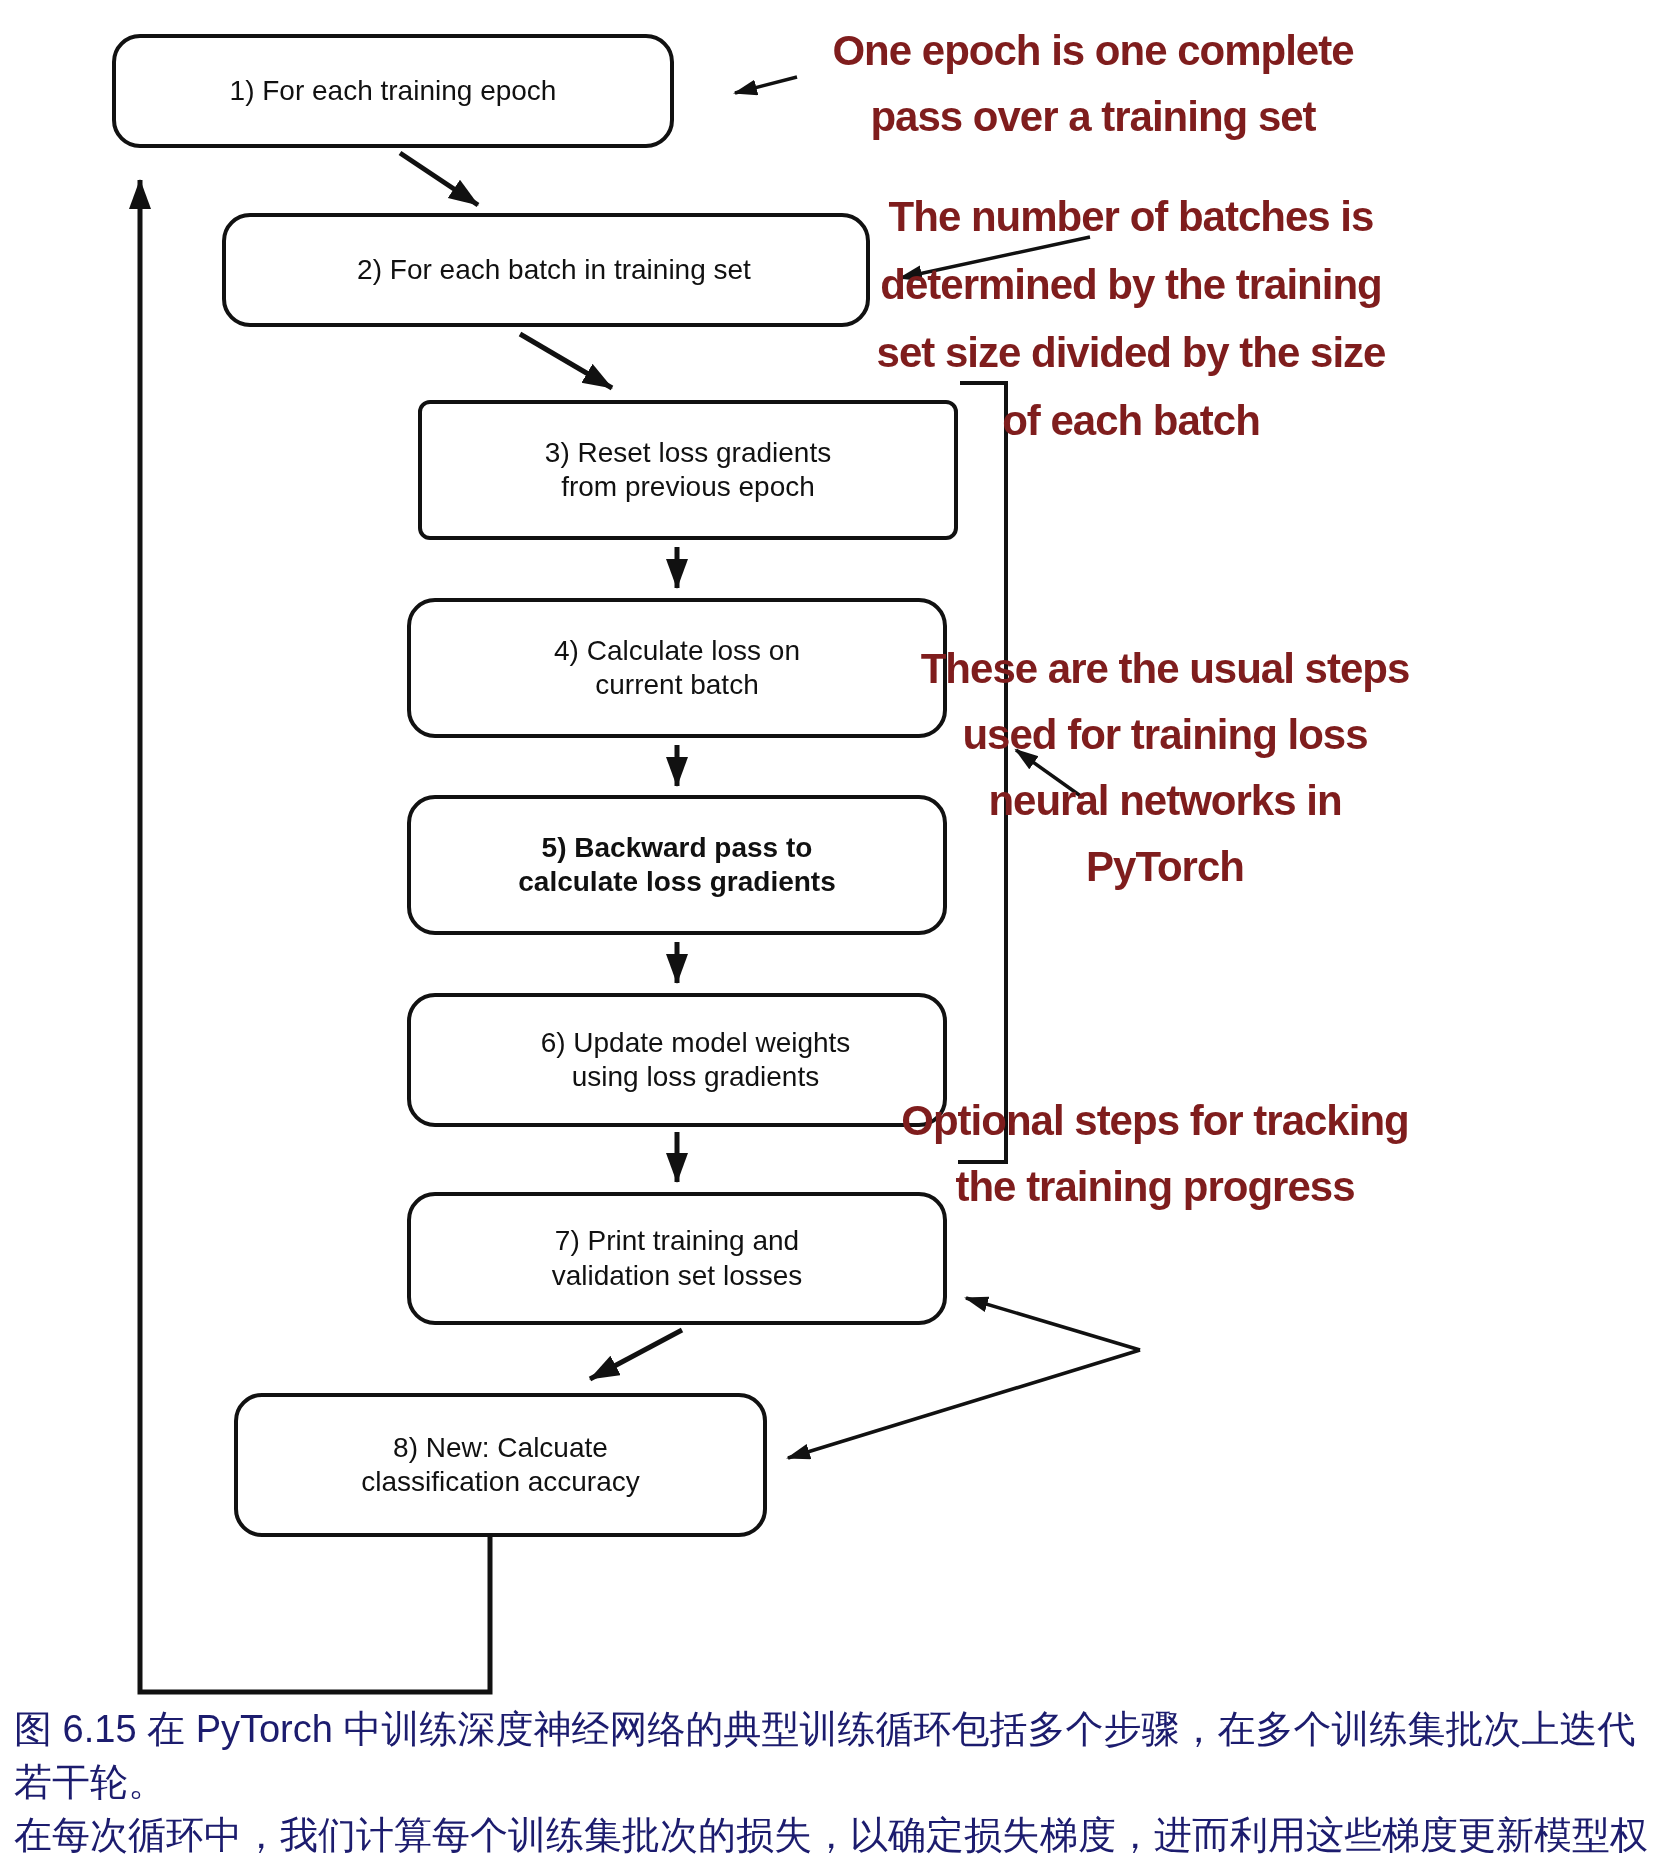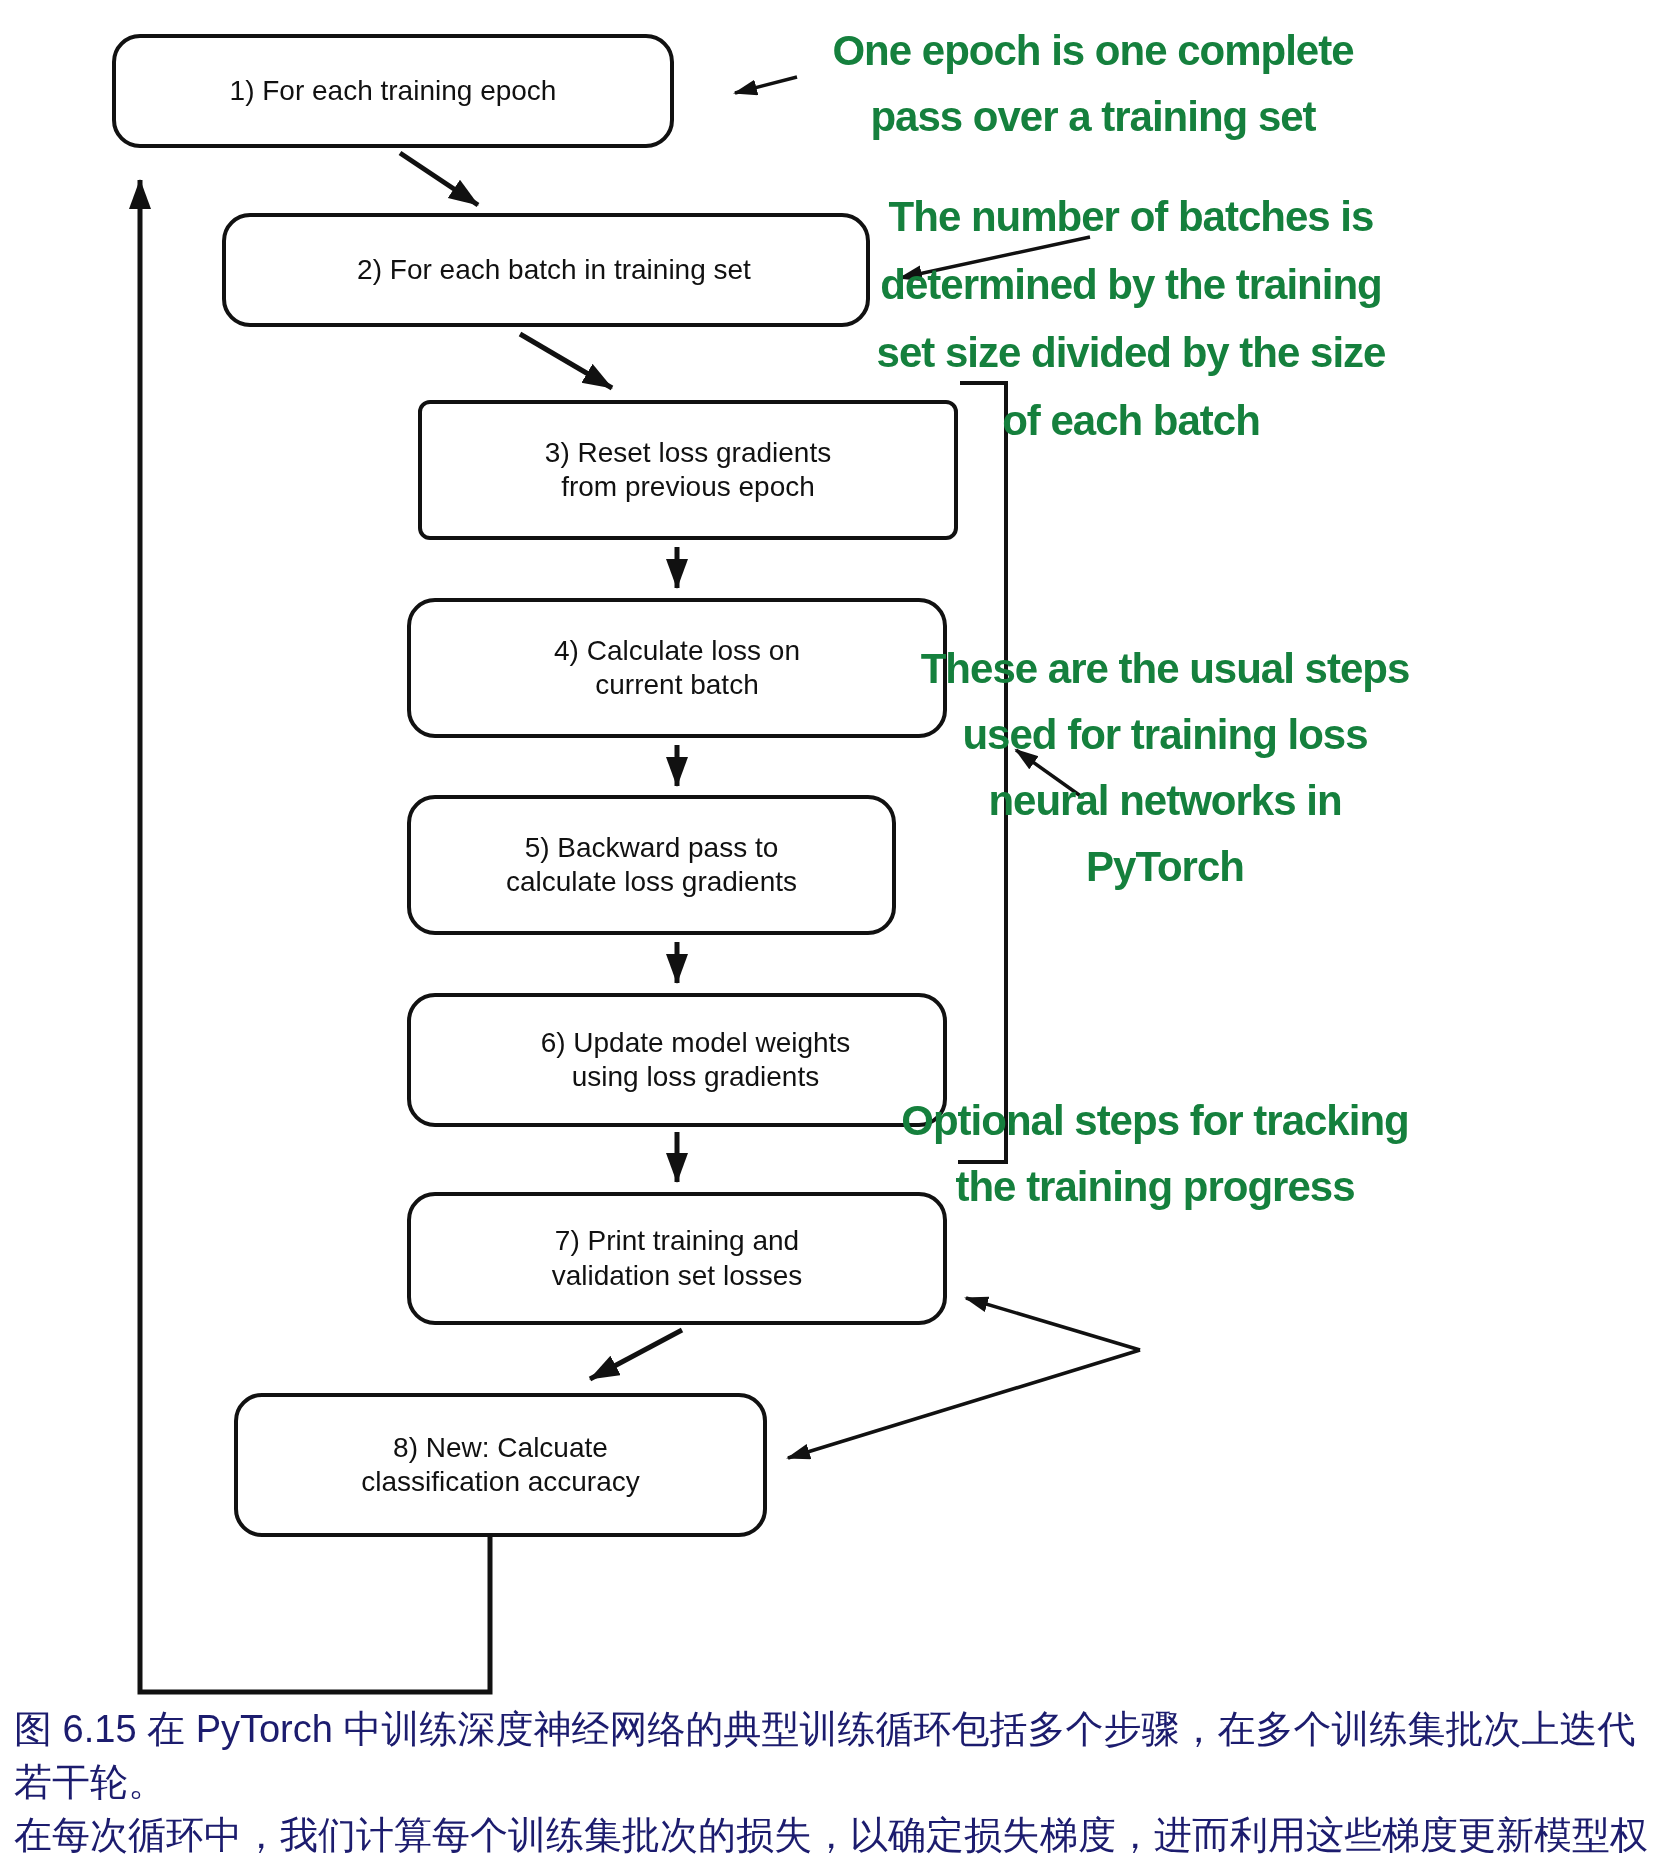--- a/index.html
+++ b/index.html
@@ -38,21 +38,21 @@
     white-space: pre-line;
   }
   .annotation {
     position: absolute;
     z-index: 2;
     text-align: center;
     font-weight: 700;
     font-size: 42px;
     line-height: 66px;
     letter-spacing: -1px;
-    color: #15803d;
+    color: #7f1d1d;
     white-space: pre-line;
   }
   .caption {
     position: absolute;
     z-index: 2;
     left: 14px;
     top: 1703px;
     width: 1640px;
     font-size: 38px;
     line-height: 53px;
@@ -97,21 +97,21 @@
   <div class="step-box" style="left:112px; top:34px; width:562px; height:114px;">1) For each training epoch</div>
 
   <div class="step-box" style="left:222px; top:213px; width:648px; height:114px;padding-left:16px;">2) For each batch in training set</div>
 
   <div class="step-box" style="left:418px; top:400px; width:540px; height:140px;border-radius:12px;">3) Reset loss gradients
 from previous epoch</div>
 
   <div class="step-box" style="left:407px; top:598px; width:540px; height:140px;">4) Calculate loss on
 current batch</div>
 
-  <div class="step-box" style="left:407px; top:795px; width:489px; height:140px;">5) Backward pass to
+  <div class="step-box" style="left:407px; top:795px; width:540px; height:140px;font-weight:bold;">5) Backward pass to
 calculate loss gradients</div>
 
   <div class="step-box" style="left:407px; top:993px; width:540px; height:134px;padding-left:37px;">6) Update model weights
 using loss gradients</div>
 
   <div class="step-box" style="left:407px; top:1192px; width:540px; height:133px;">7) Print training and
 validation set losses</div>
 
   <div class="step-box" style="left:234px; top:1393px; width:533px; height:144px;">8) New: Calcuate
 classification accuracy</div>

